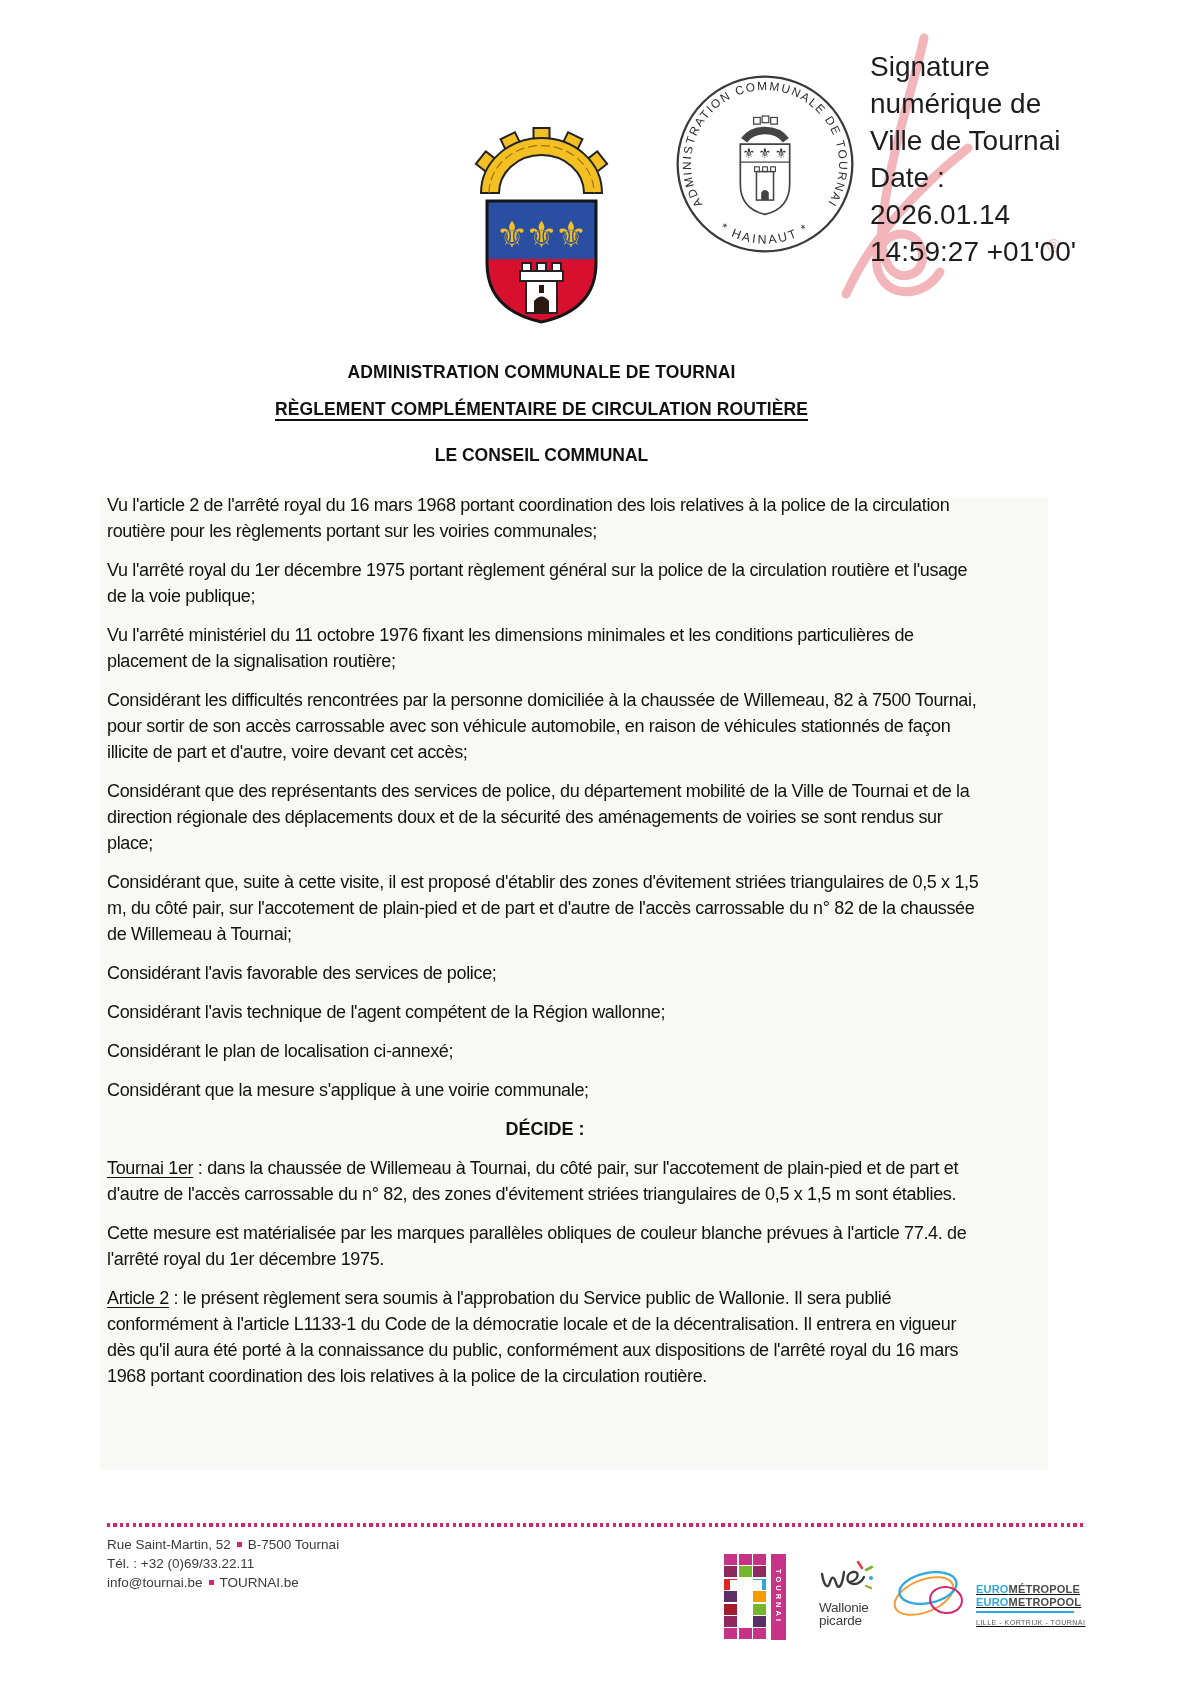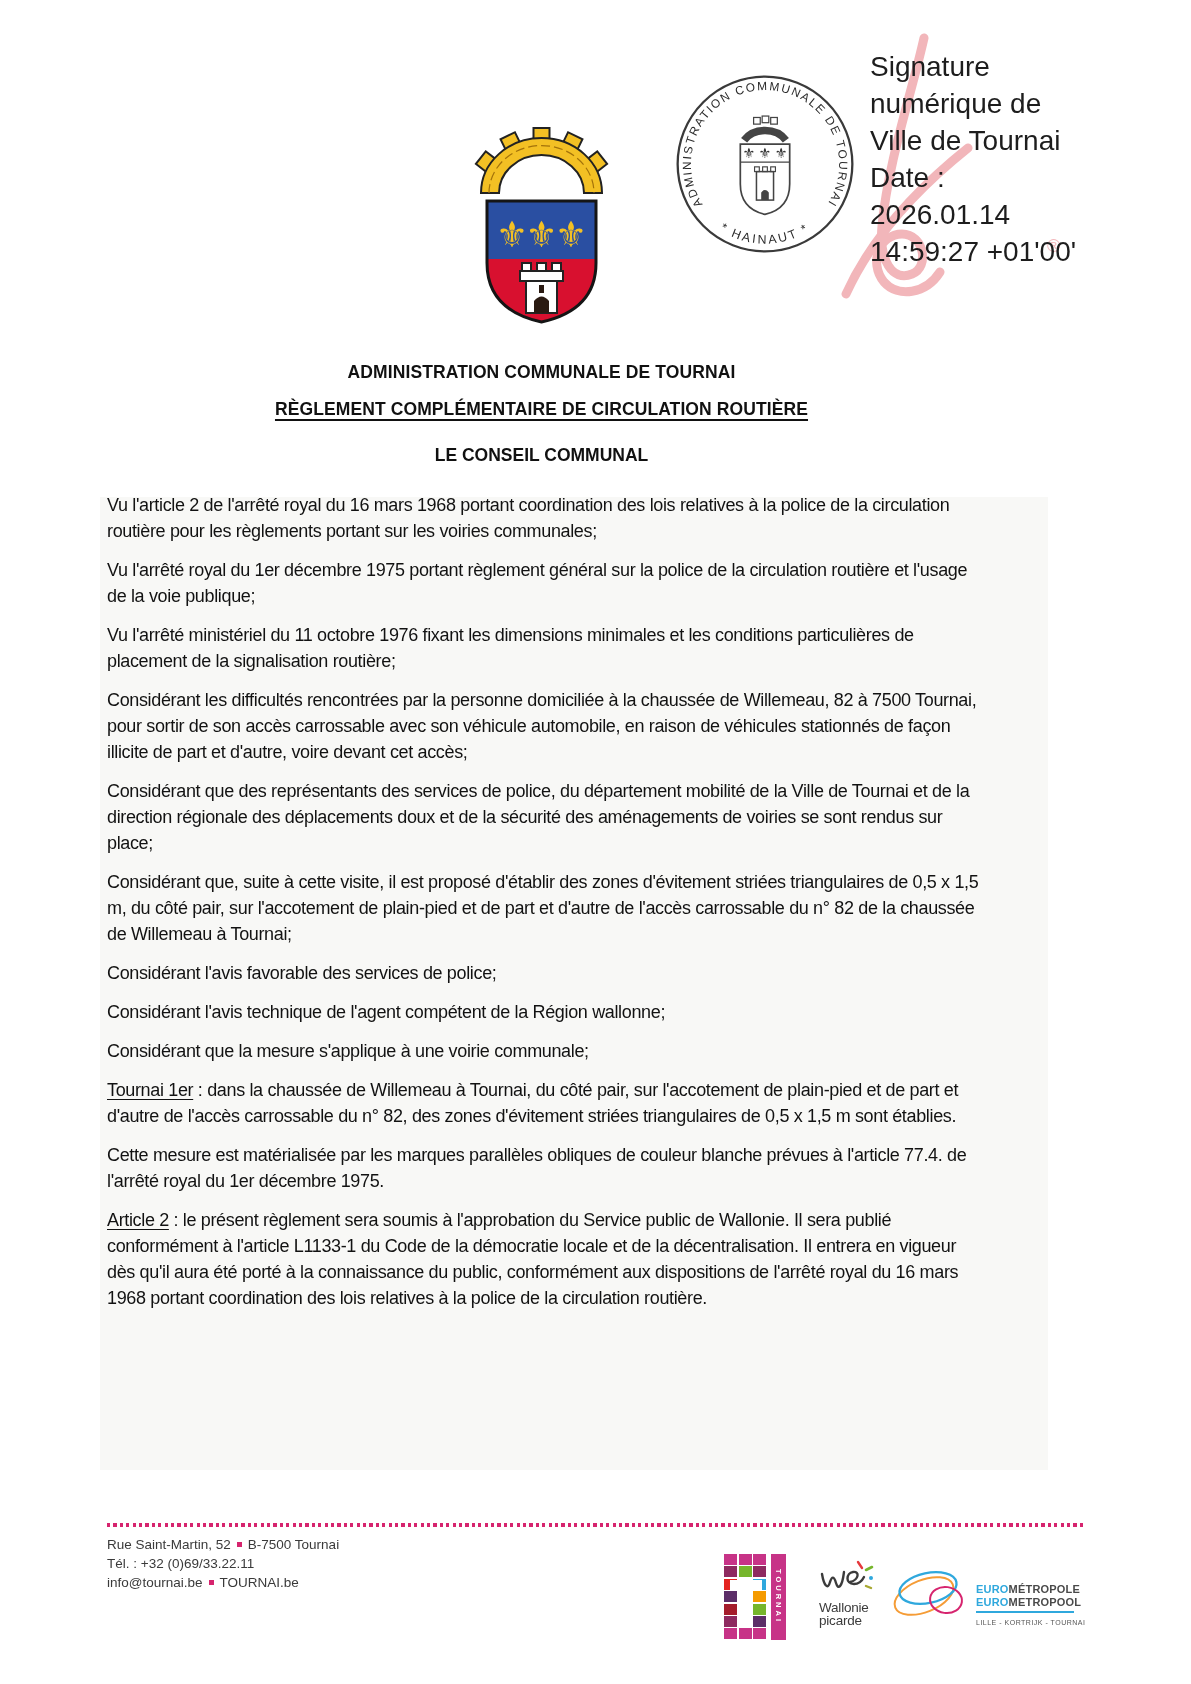--- a/index.html
+++ b/index.html
@@ -51,21 +51,21 @@
   .t-bar{position:absolute;left:6px;top:26px;width:32px;height:11px;background:#fff;z-index:3;}
   .t-strip{position:absolute;right:0;top:0;width:15px;height:86px;background:#c73387;
     display:flex;align-items:center;justify-content:center;}
   .t-strip span{writing-mode:vertical-rl;color:#fff;font-size:7.5px;font-weight:700;
     letter-spacing:3px;font-family:"Liberation Sans",sans-serif;}
   
   .wp-logo{position:absolute;left:816px;top:1558px;width:62px;height:72px;z-index:2;text-align:left;}
   .wp-text{font-size:13.5px;line-height:12.5px;color:#3b3b3b;margin-left:3px;letter-spacing:-.2px;}
   
   .em-loops{position:absolute;left:890px;top:1558px;width:80px;height:70px;z-index:2;}
-  .em-text{position:absolute;left:976px;top:1583px;width:110px;z-index:2;line-height:13px;}
+  .em-text{position:absolute;left:976px;top:1583px;width:110px;z-index:2;line-height:13px;text-decoration:underline;}
   .em-line1,.em-line2{font-size:11px;font-weight:700;letter-spacing:.2px;color:#4a4a4a;white-space:nowrap;}
   .em-accent{color:#2fa8dd;}
   .em-rule{height:2px;background:#2fa8dd;margin:2px 0 3px 0;width:98px;}
   .em-cities{font-size:7px;letter-spacing:.5px;color:#555;white-space:nowrap;}
 </style>
 </head>
 <body>
 
 <div class="page">
 
@@ -168,21 +168,23 @@
 
   <div class="body-text">
     <p>Vu l'article 2 de l'arrêté royal du 16 mars 1968 portant coordination des lois relatives à la police de la circulation routière pour les règlements portant sur les voiries communales;</p>
     <p>Vu l'arrêté royal du 1er décembre 1975 portant règlement général sur la police de la circulation routière et l'usage de la voie publique;</p>
     <p>Vu l'arrêté ministériel du 11 octobre 1976 fixant les dimensions minimales et les conditions particulières de placement de la signalisation routière;</p>
     <p>Considérant les difficultés rencontrées par la personne domiciliée à la chaussée de Willemeau, 82 à 7500 Tournai, pour sortir de son accès carrossable avec son véhicule automobile, en raison de véhicules stationnés de façon illicite de part et d'autre, voire devant cet accès;</p>
     <p>Considérant que des représentants des services de police, du département mobilité de la Ville de Tournai et de la direction régionale des déplacements doux et de la sécurité des aménagements de voiries se sont rendus sur place;</p>
     <p>Considérant que, suite à cette visite, il est proposé d'établir des zones d'évitement striées triangulaires de 0,5 x 1,5 m, du côté pair, sur l'accotement de plain-pied et de part et d'autre de l'accès carrossable du n° 82 de la chaussée de Willemeau à Tournai;</p>
     <p>Considérant l'avis favorable des services de police;</p>
     <p>Considérant l'avis technique de l'agent compétent de la Région wallonne;</p>
+    <p>Considérant le plan de localisation ci-annexé;</p>
     <p>Considérant que la mesure s'applique à une voirie communale;</p>
+    <p class="decide">DÉCIDE :</p>
     <p><span class="art-label">Tournai 1er</span><span> : dans la chaussée de Willemeau à Tournai, du côté pair, sur l'accotement de plain-pied et de part et d'autre de l'accès carrossable du n° 82, des zones d'évitement striées triangulaires de 0,5 x 1,5 m sont établies.</span></p>
     <p>Cette mesure est matérialisée par les marques parallèles obliques de couleur blanche prévues à l'article 77.4. de l'arrêté royal du 1er décembre 1975.</p>
     <p><span class="art-label">Article 2</span><span> : le présent règlement sera soumis à l'approbation du Service public de Wallonie. Il sera publié conformément à l'article L1133-1 du Code de la démocratie locale et de la décentralisation. Il entrera en vigueur dès qu'il aura été porté à la connaissance du public, conformément aux dispositions de l'arrêté royal du 16 mars 1968 portant coordination des lois relatives à la police de la circulation routière.</span></p>
   </div>
 
   <div class="dotline"></div>
 
   <div class="footer-text">
     <div class="footer-line">
       <span>Rue Saint-Martin, 52</span><span class="sq"></span><span>B-7500 Tournai</span>

